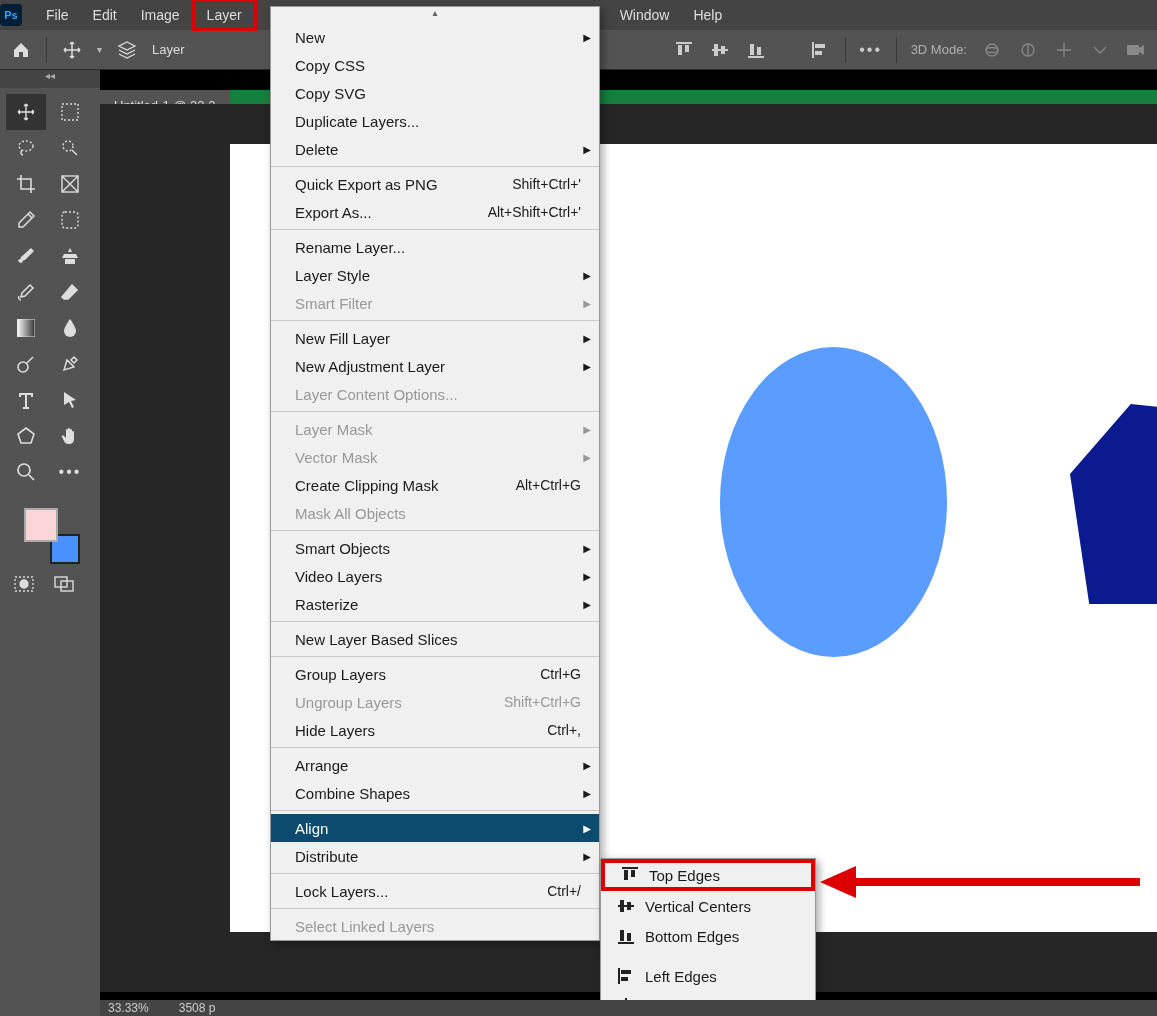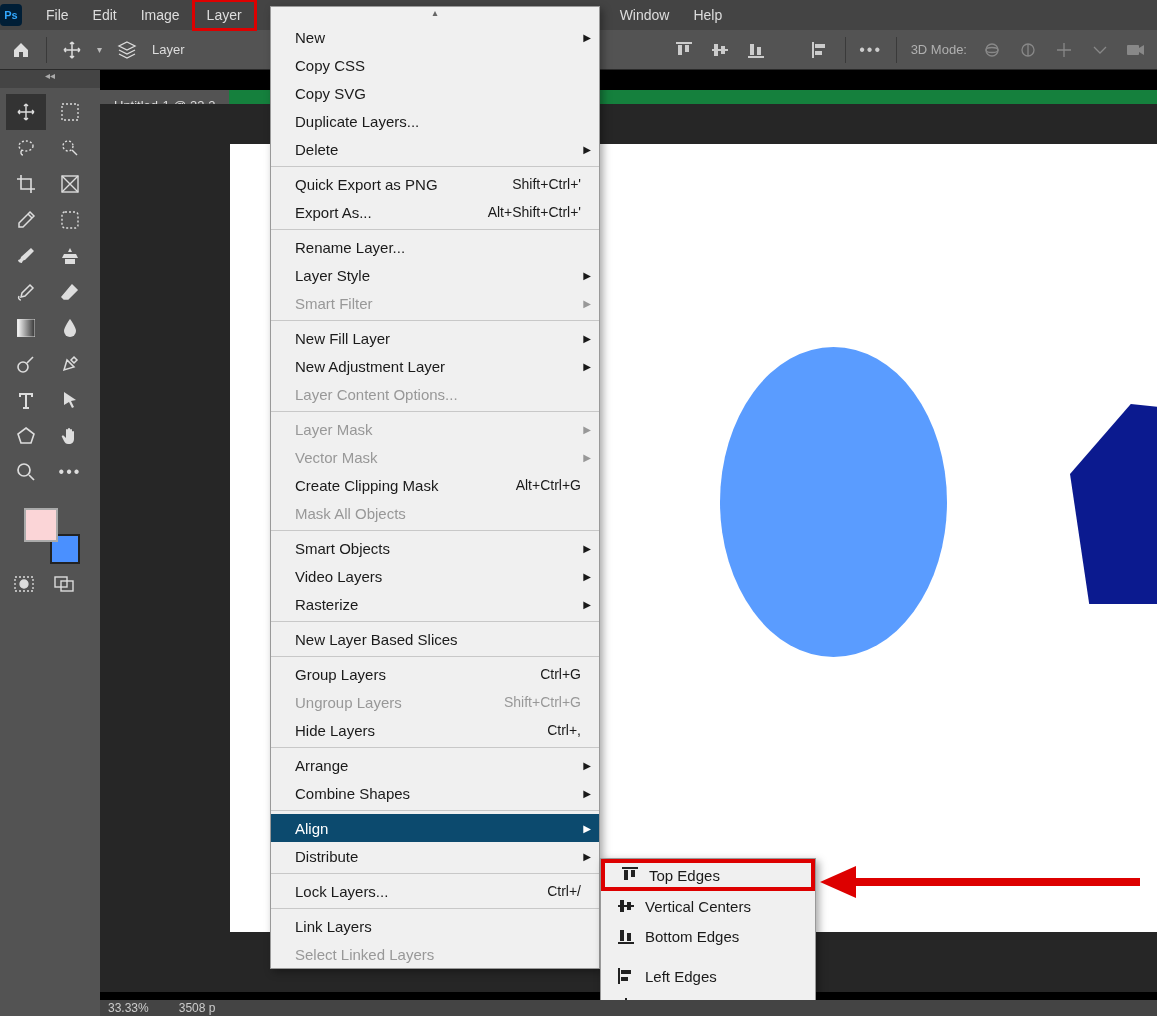--- a/index.html
+++ b/index.html
@@ -433,23 +433,20 @@
       <div class="menu-row">
         <span>Distribute</span>
         <span class="arrow">▶</span>
       </div>
       <div class="menu-row sep"></div>
       <div class="menu-row">
         <span>Lock Layers...</span>
         <span class="shortcut">Ctrl+/</span>
       </div>
       <div class="menu-row sep"></div>
-      <div class="menu-row">
-        <span>Link Layers</span>
-      </div>
       <div class="menu-row disabled">
         <span>Select Linked Layers</span>
       </div>
     </div>
 </div>
 
 <div class="menu sub">
   <div id="sub-rows">
       <div class="sub-row boxed">
         <span class="sub-icon">

